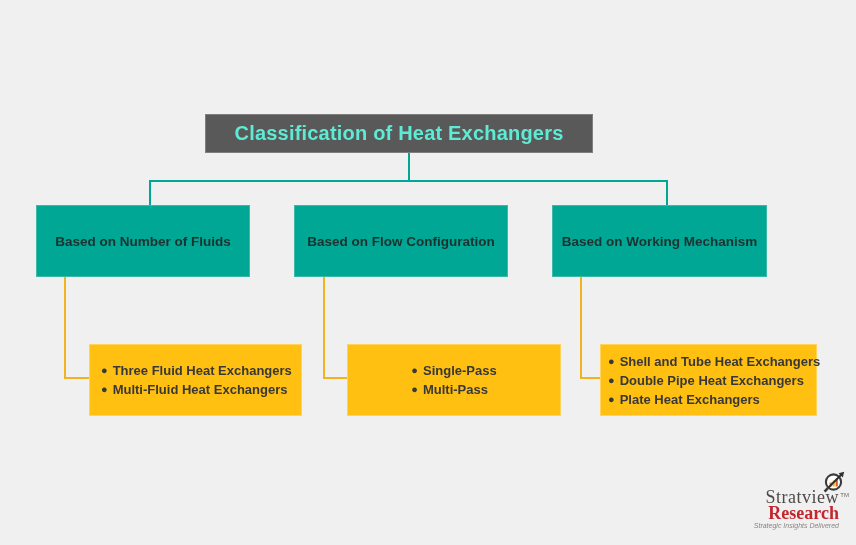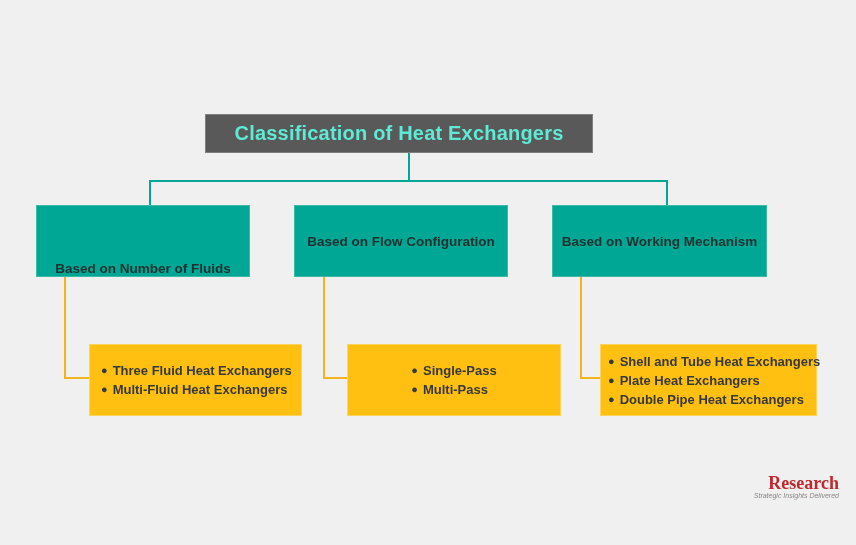--- a/index.html
+++ b/index.html
@@ -19,21 +19,21 @@
   .teal-line{background:#00a794;}
   .yellow-line{background:#f2b41e;}
   
   .cat-box{
     position:absolute;top:205px;height:72px;
     background:#00a794;border:1px solid #3db9a8;box-sizing:border-box;
     display:flex;align-items:center;justify-content:center;
     color:#1c3230;font-size:13.5px;font-weight:bold;text-align:center;
     padding:0 8px;
   }
-  .cat-1{left:36px;width:214px;align-items:flex-end;}
+  .cat-1{left:36px;width:214px;}
   .cat-2{left:294px;width:214px;}
   .cat-3{left:552px;width:215px;}
   
   .leaf-box{
     position:absolute;top:344px;height:72px;
     background:#ffc011;border:1px solid #ffd45c;box-sizing:border-box;
     display:flex;flex-direction:column;justify-content:center;
     color:#383838;font-size:13px;font-weight:bold;
   }
   .leaf-1{left:89px;width:213px;padding-left:11px;}
@@ -104,22 +104,35 @@
 
   <div class="leaf-box leaf-2">
     <div class="leaf-items">
       <div class="li"><span class="b">●</span><span>Single-Pass</span></div>
       <div class="li"><span class="b">●</span><span>Multi-Pass</span></div>
     </div>
   </div>
 
   <div class="leaf-box leaf-3">
     <div class="li"><span class="b">●</span><span>Shell and Tube Heat Exchangers</span></div>
+    <div class="li"><span class="b">●</span><span>Double Pipe Heat Exchangers</span></div>
     <div class="li"><span class="b">●</span><span>Plate Heat Exchangers</span></div>
-    <div class="li"><span class="b">●</span><span>Double Pipe Heat Exchangers</span></div>
   </div>
 
   <div class="logo">
+    <span class="logo-word">
+      <span>Stratview</span>
+      <svg class="logo-icon" viewBox="0 0 27 27">
+        <circle cx="12.5" cy="11" r="7.6" fill="#ffffff" stroke="#3a3a3a" stroke-width="2.1"></circle>
+        <rect x="8.6" y="11.5" width="2.2" height="4" fill="#e87a1e"></rect>
+        <rect x="11.6" y="9.5" width="2.2" height="6" fill="#fdb913"></rect>
+        <rect x="14.6" y="7.5" width="2.2" height="8" fill="#e05a20"></rect>
+        <line x1="7" y1="17" x2="20.5" y2="3.5" stroke="#2f2f2f" stroke-width="2"></line>
+        <polygon points="17.6,2.2 23.2,0.8 21.8,6.4" fill="#2f2f2f"></polygon>
+        <line x1="6.8" y1="17.2" x2="3.6" y2="20.6" stroke="#3a3a3a" stroke-width="2.6"></line>
+      </svg>
+      <span class="logo-tm">TM</span>
+    </span>
     <div class="logo-sub">Research</div>
     <div class="logo-tagline">Strategic Insights Delivered</div>
   </div>
 
 </div>
 
 </body></html>

